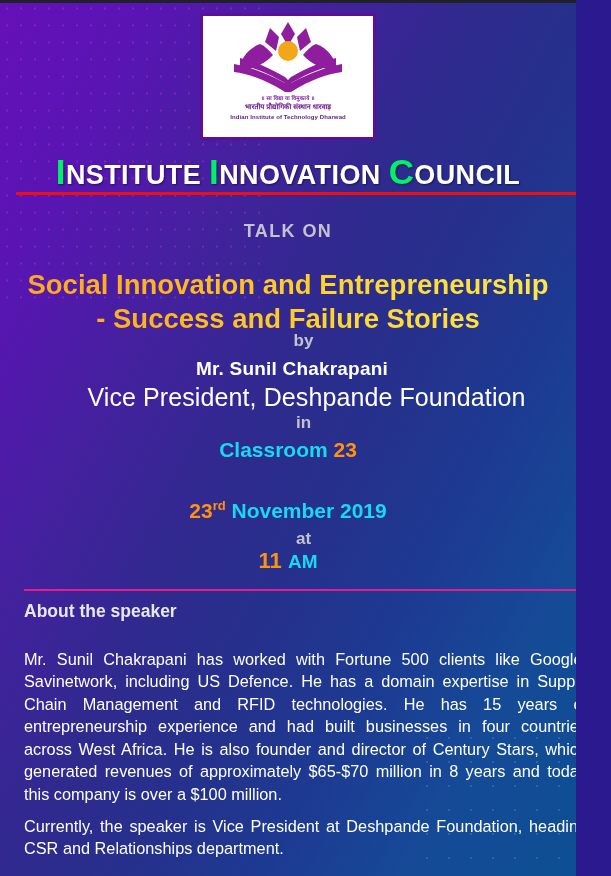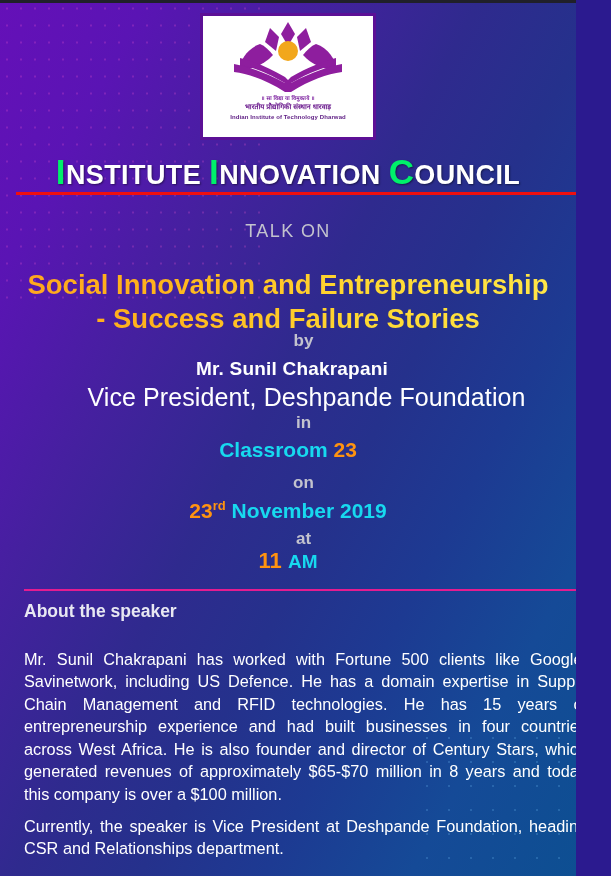--- a/index.html
+++ b/index.html
@@ -132,21 +132,21 @@
     background: #ef0f0f;
   }
 
   
   #talk-on {
     position: absolute;
     left: 0; right: 0;
     top: 221px;
     text-align: center;
     font-size: 18px;
-    font-weight: normal;
+    font-weight: bold;
     color: #c3c3ce;
     letter-spacing: 1.4px;
   }
 
   #talk-title {
     position: absolute;
     left: 0; right: 0;
     top: 248px;
     text-align: center;
     font-size: 27.5px;
@@ -293,21 +293,20 @@
     <span class="ln2">- Success and Failure Stories</span>
   </div>
 
   <div class="center-line word-grey" id="by-label">by</div>
   <div class="center-line" id="speaker-name">Mr. Sunil Chakrapani</div>
   <div class="center-line" id="speaker-role">Vice President, Deshpande Foundation</div>
 
   <div class="center-line word-grey" id="in-label">in</div>
   <div class="center-line" id="venue-line"><span class="cyan">Classroom</span><span>&nbsp;</span><span class="orange">23</span></div>
 
-  <div class="center-line word-grey" id="on-label">on</div>
   <div class="center-line" id="date-line"><span class="orange"><span>23</span><sup>rd</sup></span><span>&nbsp;</span><span class="cyan">November 2019</span></div>
 
   <div class="center-line word-grey" id="at-label">at</div>
   <div class="center-line" id="time-line"><span class="orange">11</span><span>&nbsp;</span><span class="cyan">AM</span></div>
 
   <div id="pink-rule"></div>
   <div id="about-heading">About the speaker</div>
   <div class="body-para" id="para-1">Mr. Sunil Chakrapani has worked with Fortune 500 clients like Google, Savinetwork, including US Defence. He has a domain expertise in Supply Chain Management and RFID technologies. He has 15 years of entrepreneurship experience and had built businesses in four countries across West Africa. He is also founder and director of Century Stars, which generated revenues of approximately $65-$70 million in 8 years and today this company is over a $100 million.</div>
   <div class="body-para" id="para-2">Currently, the speaker is Vice President at Deshpande Foundation, heading CSR and Relationships department.</div>
 

